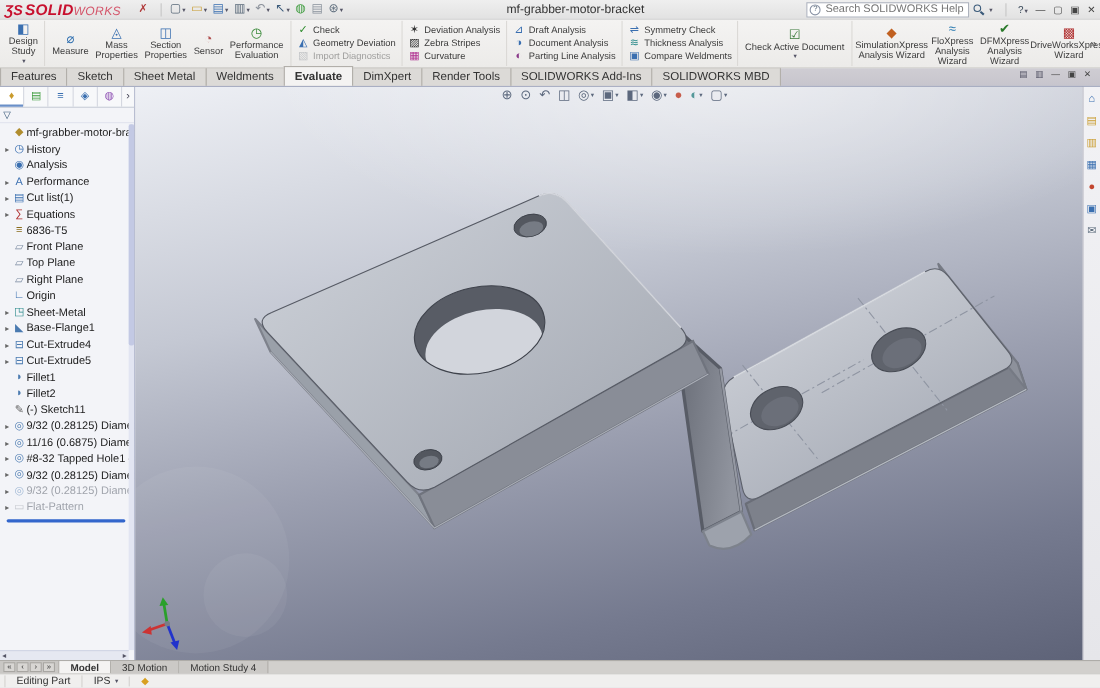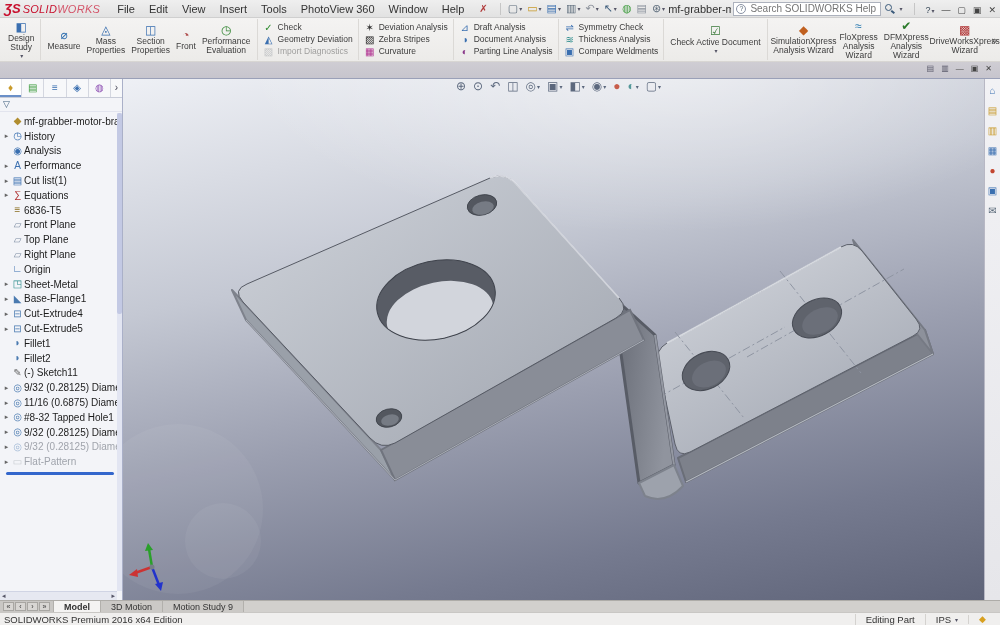--- a/index.html
+++ b/index.html
@@ -7,21 +7,21 @@
   body{font-family:"Liberation Sans",sans-serif;background:#e9e9ea;color:#222;user-select:none}
   .icon{display:inline-block;font-style:normal;line-height:1}
   .caret{display:none;font-size:6px;color:#556;margin-left:1px}
   .caret.show{display:inline-block}
   .caret.show::after{content:"▾"}
 
   
   .menubar{height:18px;display:flex;align-items:center;background:linear-gradient(#efefef,#e2e2e2);border-bottom:1px solid #cfcfcf;padding:0 4px;font-size:11px;gap:2px}
   .logo{display:flex;align-items:baseline;margin-right:8px;font-style:italic;white-space:nowrap}
   .logo-mark{color:#c8102e;font-weight:bold;font-size:13px;margin-right:2px}
-  .logo-bold{color:#c8102e;font-weight:normal;font-size:11px;letter-spacing:.3px}
+  .logo-bold{color:#c8102e;font-weight:bold;font-size:14px;letter-spacing:.3px}
   .logo-light{color:#d4556a;font-size:11px;letter-spacing:.3px}
   .menus{display:flex}
   .menu-item{padding:1px 7px;color:#333;cursor:default}
   .pinwrap{margin:0 6px}
   .vsep{width:1px;height:12px;background:#c6c6c6;margin:0 4px}
   .qatbar{display:flex;align-items:center;gap:3px}
   .qat{display:flex;align-items:center;padding:0 1px}
   .qat .icon{font-size:11px}
   .title{flex:1;text-align:center;font-size:11px;color:#333;white-space:nowrap;overflow:hidden}
   .searchwrap{display:flex;align-items:center;gap:3px;margin-right:6px}
@@ -112,31 +112,20 @@
 </style>
 </head>
 <body>
 
 <div class="menubar">
   <div class="logo">
     <span class="logo-mark">ƷS</span>
     <span class="logo-bold">SOLID</span>
       <span class="logo-light">WORKS</span>
   </div>
-  <div class="menus">
-
-  <span class="menu-item">File</span>
-      <span class="menu-item">Edit</span>
-      <span class="menu-item">View</span>
-      <span class="menu-item">Insert</span>
-      <span class="menu-item">Tools</span>
-      <span class="menu-item">PhotoView 360</span>
-      <span class="menu-item">Window</span>
-      <span class="menu-item">Help</span>
-    </div>
   <span class="pinwrap icon" style="font-size: 10px; color: rgb(176, 58, 58);">✗</span>
   <span class="vsep"></span>
   <div class="qatbar">
 
   <span class="qat">
         <span class="icon" style="color: rgb(90, 106, 122);">▢</span>
         <span class="caret show"></span>
       </span>
       <span class="qat">
         <span class="icon" style="color: rgb(201, 155, 44);">▭</span>
@@ -224,21 +213,21 @@
             <span class="rlabel">Mass Properties</span>
 
           </div>
         <div class="rbtn">
             <span class="icon ric" style="color: rgb(58, 111, 176);">◫</span>
             <span class="rlabel">Section Properties</span>
 
           </div>
         <div class="rbtn">
             <span class="icon ric" style="color: rgb(176, 80, 80);">◔</span>
-            <span class="rlabel">Front</span>
+            <span class="rlabel">Sensor</span>
 
           </div>
         <div class="rbtn">
             <span class="icon ric" style="color: rgb(58, 138, 58);">◷</span>
             <span class="rlabel">Performance Evaluation</span>
 
           </div>
       </div>
     </div>
     <div class="rgroup stack">
@@ -353,20 +342,32 @@
             <span class="icon ric" style="color: rgb(176, 48, 48);">▩</span>
             <span class="rlabel">DriveWorksXpress Wizard</span>
 
           </div>
       </div>
     </div>
   </div>
 <span class="roverflow" style="position:absolute;right:3px;top:40px">»</span>
 
 <div class="tabstrip">
+  <div style="display:flex;align-items:flex-end">
+
+  <span class="ctab">Features</span>
+      <span class="ctab">Sketch</span>
+      <span class="ctab">Sheet Metal</span>
+      <span class="ctab">Weldments</span>
+      <span class="ctab active">Evaluate</span>
+      <span class="ctab">DimXpert</span>
+      <span class="ctab">Render Tools</span>
+      <span class="ctab">SOLIDWORKS Add-Ins</span>
+      <span class="ctab">SOLIDWORKS MBD</span>
+    </div>
   <span class="tabfill"></span>
   <div class="docctls">
 
   <span><span class="icon" style="color: rgb(85, 85, 102);">▤</span></span>
       <span><span class="icon" style="color: rgb(85, 85, 102);">▥</span></span>
       <span><span class="icon" style="color: rgb(68, 68, 68);">—</span></span>
       <span><span class="icon" style="color: rgb(68, 68, 68);">▣</span></span>
       <span><span class="icon" style="color: rgb(68, 68, 68);">✕</span></span>
     </div>
 </div>
@@ -662,26 +663,25 @@
 
   <span class="navbtn"><span class="icon" style="color: rgb(51, 51, 51);">«</span></span>
       <span class="navbtn"><span class="icon" style="color: rgb(51, 51, 51);">‹</span></span>
       <span class="navbtn"><span class="icon" style="color: rgb(51, 51, 51);">›</span></span>
       <span class="navbtn"><span class="icon" style="color: rgb(51, 51, 51);">»</span></span>
     </div>
   <div style="display:flex">
 
   <span class="btab active">Model</span>
       <span class="btab">3D Motion</span>
-      <span class="btab">Motion Study 9</span>
+      <span class="btab">Motion Study 4</span>
     </div>
 </div>
 
 <div class="statusbar">
-  <span class="statusleft">SOLIDWORKS Premium 2016 x64 Edition</span>
   <span class="statusitem">Editing Part</span>
   <span class="statusitem">
       <span>IPS</span>
       <span class="caret show"></span>
     </span>
   <span class="statusitem">
       <span class="tag icon" style="color: rgb(216, 160, 32);">◆</span>
     </span>
 </div>
 

